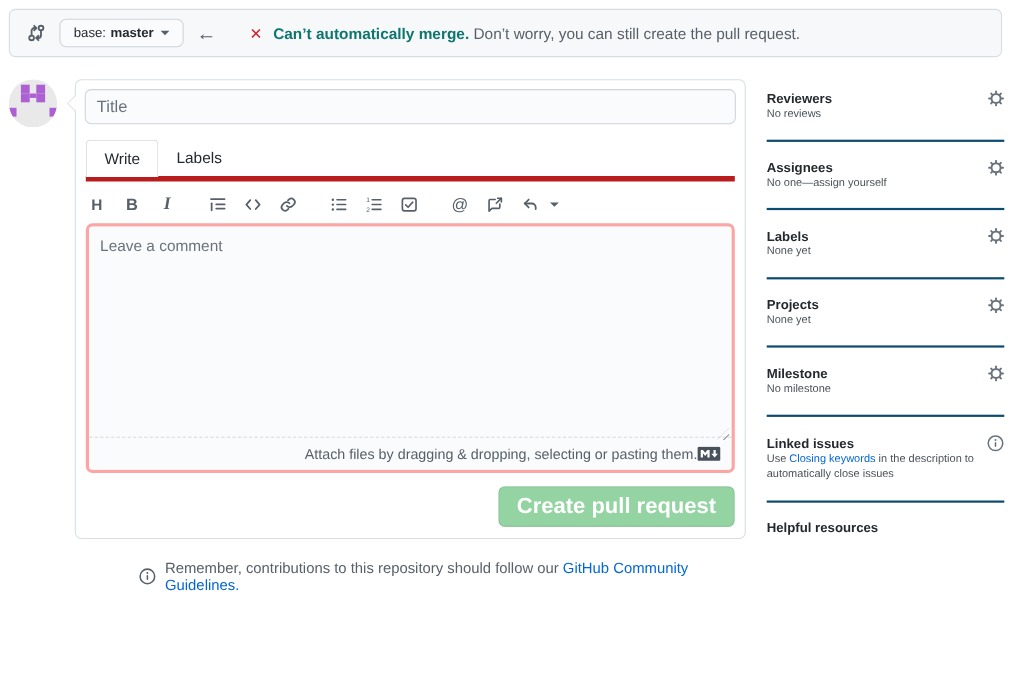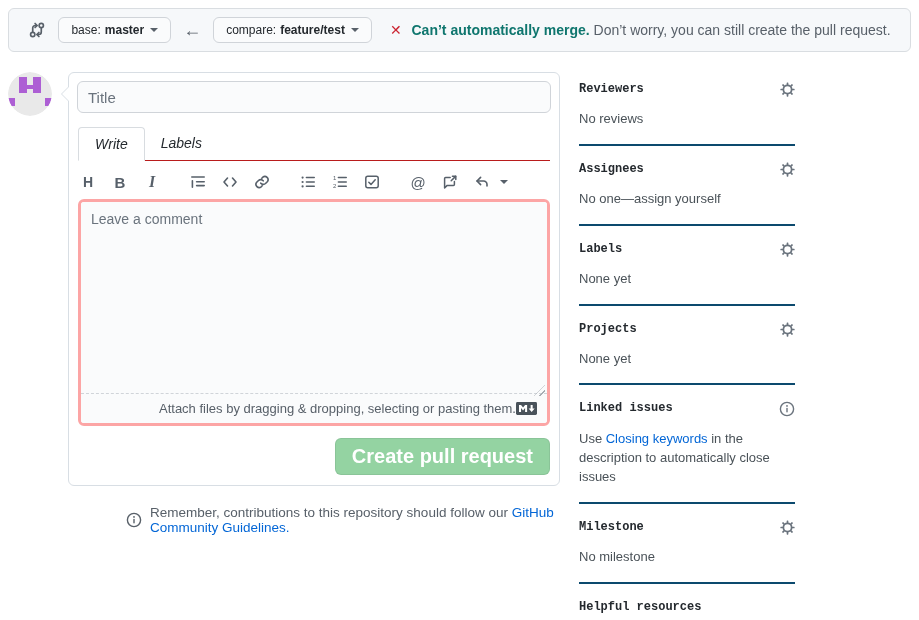--- a/index.html
+++ b/index.html
@@ -2,51 +2,51 @@
 <html><head>
 <meta charset="utf-8">
 <style>
   * { margin:0; padding:0; box-sizing:border-box; }
   html,body { width:919px; height:620px; background:#fff; overflow:hidden;
     font-family:"Liberation Sans","DejaVu Sans",sans-serif; color:#24292e; }
   .page { padding:8px 8px 0; }
 
   
   .compare-bar { height:44px; background:#f6f8fa; border:1px solid #d9dde1;
-    border-radius:6px; display:flex; align-items:center; padding:0 15px; margin-bottom:20px;justify-content:center; }
+    border-radius:6px; display:flex; align-items:center; padding:0 15px; margin-bottom:20px; }
   .cmp-icon { color:#586069; display:flex; margin-right:12px; }
   .branch-btn { background:#fafbfc; border:1px solid #d0d4d9; border-radius:6px;
     padding:5px 12px; font-size:12px; color:#24292e; display:flex; align-items:center;
     cursor:pointer; white-space:nowrap; }
   .branch-btn b { font-weight:700; margin-left:4px; }
   .caret { display:inline-block; width:0; height:0; border-top:4px solid #586069;
     border-left:4px solid transparent; border-right:4px solid transparent;
     margin-left:6px; vertical-align:middle; }
   .arrow-left { color:#586069; font-size:18px; margin:0 12px; line-height:1; }
   .merge-msg { font-size:14px; margin-left:18px; color:#586069; }
   .merge-x { color:#cb2431; font-weight:700; margin-right:6px; }
   .merge-bold { color:#0f766e; font-weight:600; }
 
   
   .content-row { display:flex; align-items:flex-start; }
   .avatar-wrap { width:60px; flex:none; }
   .avatar { width:44px; height:44px; border-radius:50%; display:block; cursor:pointer; }
-  .main-col { width:492px; flex:none; position:relative; }
+  .main-col { width:610px; flex:none; position:relative; }
   .card { background:#fff; border:1px solid #d8dee4; border-radius:6px; position:relative; }
   .card::before { content:""; position:absolute; top:13px; left:-16px;
     border:8px solid transparent; border-right-color:#d8dee4; }
   .card::after { content:""; position:absolute; top:14px; left:-14px;
     border:7px solid transparent; border-right-color:#fff; }
 
   .title-input { display:block; width:calc(100% - 16px); margin:8px; height:32px;
     background:#fafbfc; border:1px solid #d0d4d9; border-radius:6px; padding:0 10px;
     font-size:15px; font-family:inherit; color:#24292e; outline:none; }
   .title-input::placeholder { color:#6a737d; }
 
-  .tab-nav { margin:14px 9px 0; border-bottom:1px solid #b91c1c; display:flex;font-style:italic; }
+  .tab-nav { margin:14px 9px 0; border-bottom:5px solid #b91c1c; display:flex; }
   .tab { padding:8px 16px; font-size:14px; color:#24292e; margin-bottom:-1px; cursor:pointer; }
   .tab.active { background:#fff; border:1px solid #d8dce0; border-bottom:1px solid #fff;
     border-radius:4px 4px 0 0; }
 
   .md-toolbar { display:flex; align-items:center; padding:12px 11px 8px; color:#57606a; }
   .tbtn { height:18px; min-width:16px; display:flex; align-items:center; justify-content:center;
     margin-right:16px; cursor:pointer; color:#57606a; }
   .tbtn.grp { margin-right:30px; }
   .t-h { font-weight:700; font-size:14px; }
   .t-b { font-weight:800; font-size:15px; }
@@ -73,24 +73,24 @@
   .bottom-note { margin:19px 0 0 58px; display:flex; align-items:center; font-size:13.5px;
     color:#586069; }
   .bottom-note .note-text { margin-left:8px; }
   a.link { color:#0366d6; text-decoration:none; cursor:pointer; }
 
   
   .sidebar { width:216px; margin-left:19px; flex:none; }
   .sb-section { padding:16px 0 15px; border-top:2px solid #0c4a6e; }
   .sb-section.first { border-top:none; padding-top:10px; }
   .sb-section.last { }
-  .sb-head { display:flex; align-items:flex-start; justify-content:space-between;font-family:Liberation Mono, monospace; }
+  .sb-head { display:flex; align-items:center; justify-content:space-between; }
   .sb-title { font-size:12px; font-weight:700; color:#24292e; }
   .sb-gear { cursor:pointer; display:flex; }
-  .sb-body { margin-top:13px; font-size:13px; color:#4a5258; line-height:1.45; }
+  .sb-body { font-size:10px; color:#4a5258; line-height:1.45; }
 
   .info-circle { width:16px; height:16px; flex:none; display:flex; }
 </style>
 </head>
 <body>
 
 <div class="page">
 
   <div class="compare-bar">
     <span class="cmp-icon">
@@ -102,25 +102,20 @@
         <path d="M11.8 6v3.8a2.2 2.2 0 0 1-2.2 2.2H8.2"></path>
         <path d="M9.7 10.2 7.9 12l1.8 1.8"></path>
       </svg>
     </span>
     <div class="branch-btn">
       <span>base:</span>
         <b>master</b>
       <span class="caret"></span>
     </div>
     <span class="arrow-left">←</span>
-    <div class="branch-btn">
-      <span>compare:</span>
-        <b>feature/test</b>
-      <span class="caret"></span>
-    </div>
     <div class="merge-msg">
       <span class="merge-x">✕</span>
       <span class="merge-bold">Can’t automatically merge.</span>
       <span>Don’t worry, you can still create the pull request.</span>
     </div>
   </div>
 
   <div class="content-row">
 
     <div class="avatar-wrap">
@@ -341,56 +336,56 @@
                 </g>
               <circle cx="8" cy="8" r="4.4" fill="none" stroke="#6a737d" stroke-width="1.9"></circle>
             </svg>
           </span>
         </div>
         <div class="sb-body">None yet</div>
       </div>
 
       <div class="sb-section">
         <div class="sb-head">
+          <span class="sb-title">Milestone</span>
+          <span class="sb-gear">
+            <svg width="15" height="15" viewBox="0 0 16 16">
+              <g fill="#6a737d">
+                  <rect x="7.1" y="0.4" width="1.8" height="3" rx="0.6"></rect>
+                  <rect x="7.1" y="12.6" width="1.8" height="3" rx="0.6"></rect>
+                  <rect x="7.1" y="0.4" width="1.8" height="3" rx="0.6" transform="rotate(45 8 8)"></rect>
+                  <rect x="7.1" y="0.4" width="1.8" height="3" rx="0.6" transform="rotate(90 8 8)"></rect>
+                  <rect x="7.1" y="0.4" width="1.8" height="3" rx="0.6" transform="rotate(135 8 8)"></rect>
+                  <rect x="7.1" y="12.6" width="1.8" height="3" rx="0.6" transform="rotate(45 8 8)"></rect>
+                  <rect x="7.1" y="12.6" width="1.8" height="3" rx="0.6" transform="rotate(90 8 8)"></rect>
+                  <rect x="7.1" y="12.6" width="1.8" height="3" rx="0.6" transform="rotate(135 8 8)"></rect>
+                </g>
+              <circle cx="8" cy="8" r="4.4" fill="none" stroke="#6a737d" stroke-width="1.9"></circle>
+            </svg>
+          </span>
+        </div>
+        <div class="sb-body">No milestone</div>
+      </div>
+
+      <div class="sb-section">
+        <div class="sb-head">
           <span class="sb-title">Linked issues</span>
           <span class="sb-gear">
             <svg width="16" height="16" viewBox="0 0 16 16" fill="none" stroke="#6a737d" stroke-width="1.4">
               <circle cx="8" cy="8" r="6.6"></circle>
               <circle cx="8" cy="4.9" r="0.9" fill="#6a737d" stroke="none"></circle>
               <rect x="7.3" y="6.8" width="1.4" height="4.6" rx="0.7" fill="#6a737d" stroke="none"></rect>
             </svg>
           </span>
         </div>
         <div class="sb-body">
           <span>Use </span><a class="link">Closing keywords</a><span> in the description to automatically close issues</span>
         </div>
       </div>
 
-      <div class="sb-section">
-        <div class="sb-head">
-          <span class="sb-title">Milestone</span>
-          <span class="sb-gear">
-            <svg width="15" height="15" viewBox="0 0 16 16">
-              <g fill="#6a737d">
-                  <rect x="7.1" y="0.4" width="1.8" height="3" rx="0.6"></rect>
-                  <rect x="7.1" y="12.6" width="1.8" height="3" rx="0.6"></rect>
-                  <rect x="7.1" y="0.4" width="1.8" height="3" rx="0.6" transform="rotate(45 8 8)"></rect>
-                  <rect x="7.1" y="0.4" width="1.8" height="3" rx="0.6" transform="rotate(90 8 8)"></rect>
-                  <rect x="7.1" y="0.4" width="1.8" height="3" rx="0.6" transform="rotate(135 8 8)"></rect>
-                  <rect x="7.1" y="12.6" width="1.8" height="3" rx="0.6" transform="rotate(45 8 8)"></rect>
-                  <rect x="7.1" y="12.6" width="1.8" height="3" rx="0.6" transform="rotate(90 8 8)"></rect>
-                  <rect x="7.1" y="12.6" width="1.8" height="3" rx="0.6" transform="rotate(135 8 8)"></rect>
-                </g>
-              <circle cx="8" cy="8" r="4.4" fill="none" stroke="#6a737d" stroke-width="1.9"></circle>
-            </svg>
-          </span>
-        </div>
-        <div class="sb-body">No milestone</div>
-      </div>
-
       <div class="sb-section last">
         <div class="sb-head">
           <span class="sb-title">Helpful resources</span>
         </div>
 
       </div>
 
     </div>
   </div>
 </div>

